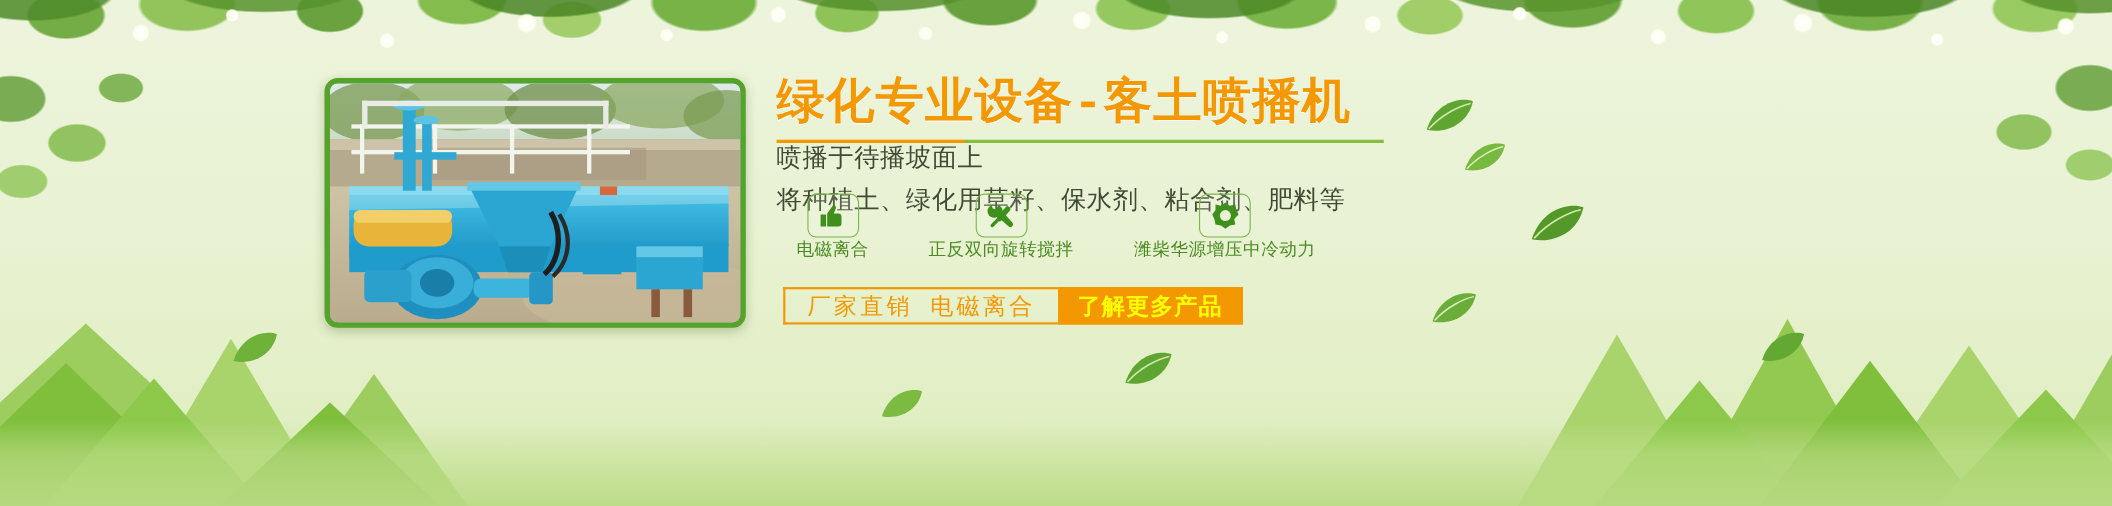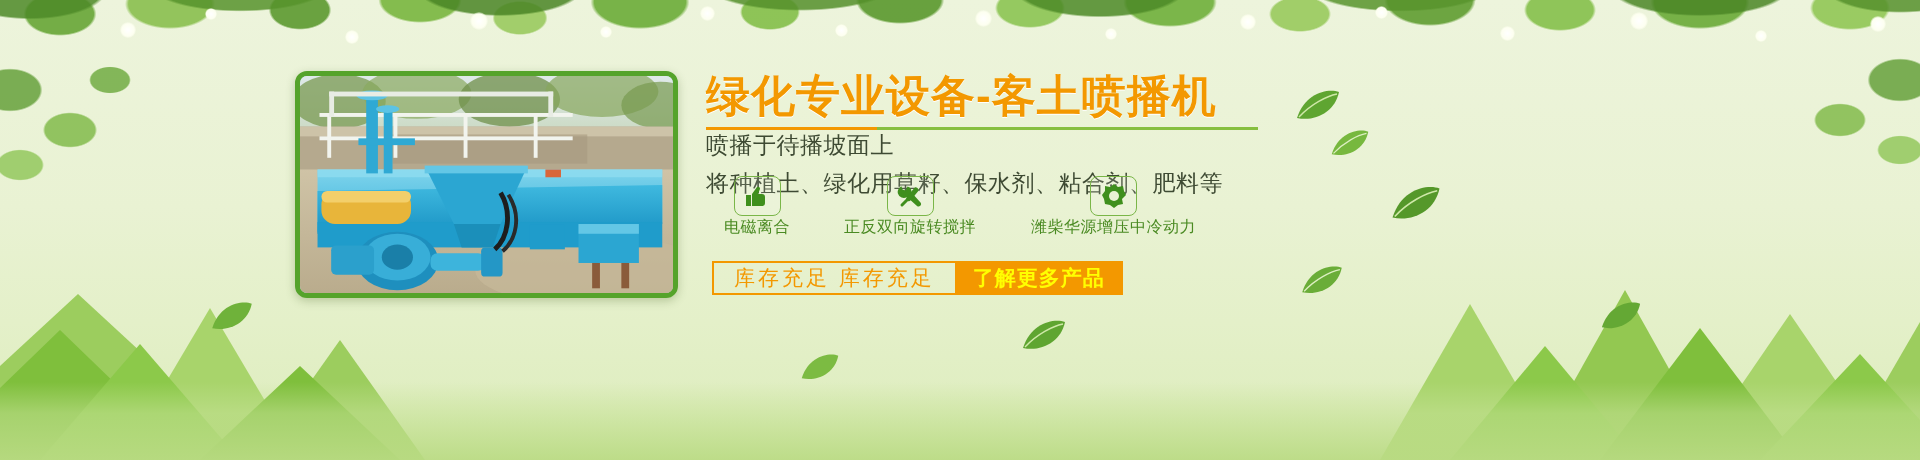--- a/index.html
+++ b/index.html
@@ -4,20 +4,21 @@
 <style>
   * { margin:0; padding:0; box-sizing:border-box; }
   body {
     width:1920px; height:460px; overflow:hidden;
     font-family:"Liberation Sans","DejaVu Sans",sans-serif;
     background:#eaf3d6;
   }
   .banner {
     position:relative; width:1920px; height:460px; overflow:hidden;
     background:linear-gradient(180deg,#edf4dc 0%,#e9f2d3 45%,#e4f0c9 70%,#dcecbb 100%);
+    font-family:Liberation Mono, monospace;
   }
 
   
   .foliage-top {
     position:absolute; left:0; top:0; width:1920px; height:120px;
     background:
       radial-gradient(ellipse 70px 42px at 60px 14px, #6aa83a 0%, #6aa83a 48%, transparent 52%),
       radial-gradient(ellipse 90px 50px at 170px 4px, #8cc152 0%, #8cc152 46%, transparent 50%),
       radial-gradient(ellipse 60px 38px at 300px 10px, #5f9c33 0%, #5f9c33 48%, transparent 52%),
       radial-gradient(ellipse 80px 44px at 420px 0px, #7cb843 0%, #7cb843 48%, transparent 52%),
@@ -349,17 +350,17 @@
             <path d="M13,1 L17,4 L22,3 L23,8 L25,12 L21,16 L22,21 L17,22 L13,25 L9,22 L4,21 L3,16 L1,12 L4,8 L4,3 L9,4 Z" fill="#3f8f1d"></path>
             <circle cx="13" cy="13" r="5" fill="#e9f2d3"></circle>
           </svg>
         </div>
         <div class="feat-label">潍柴华源增压中冷动力</div>
       </div>
     </div>
   </div>
 
   <div class="cta">
-    <div class="cta-tagline">库存充足  库存充足</div>
+    <div class="cta-tagline">厂家直销  电磁离合</div>
     <div class="cta-button">了解更多产品</div>
   </div>
 
 </div>
 
 </body></html>

